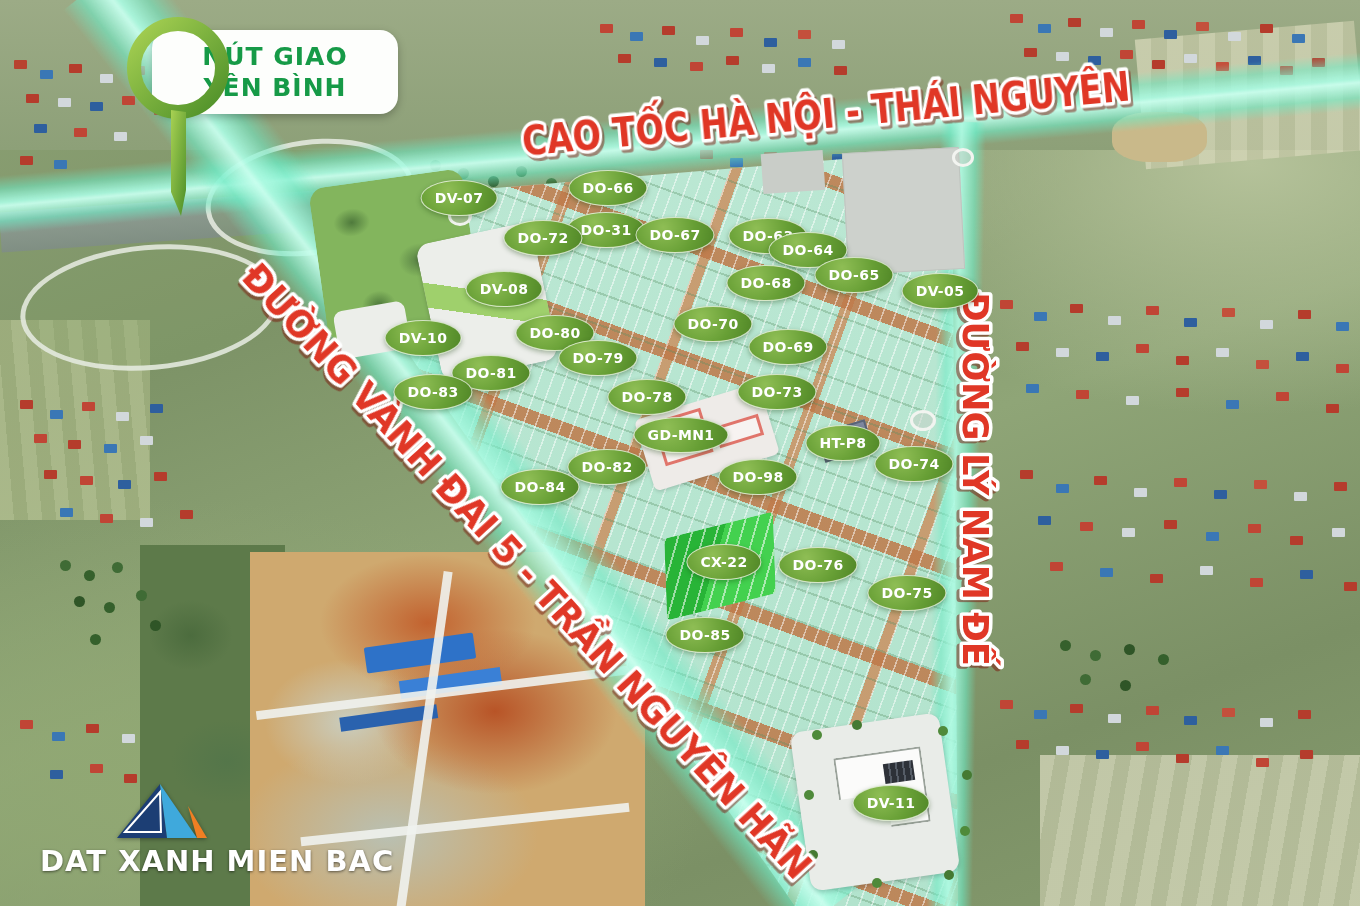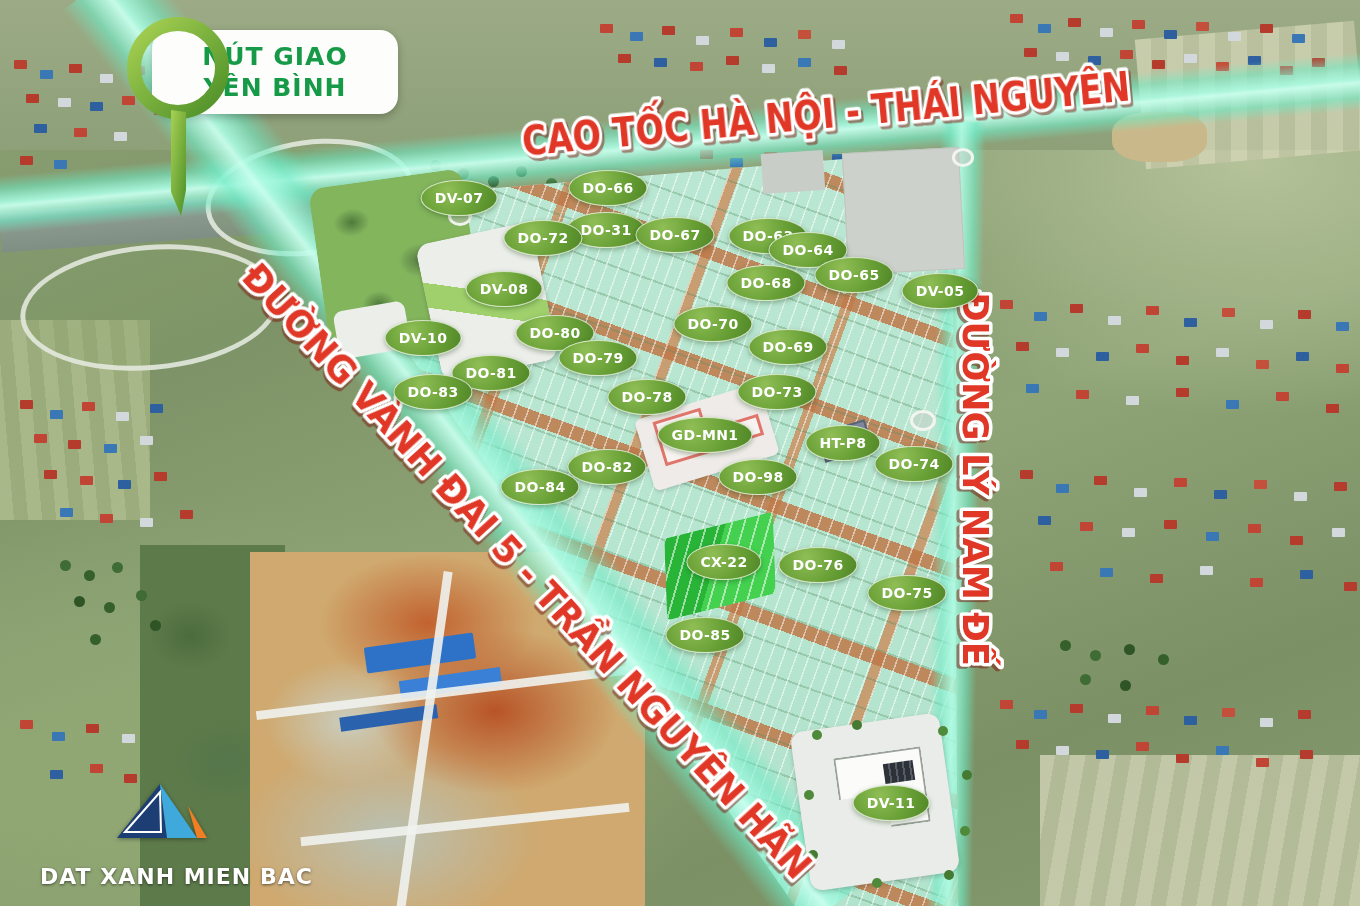--- a/index.html
+++ b/index.html
@@ -39,22 +39,22 @@
     color:#fff;font-weight:bold;font-size:14px;letter-spacing:.4px;
     padding:9px 13px;border-radius:50%;border:1px solid rgba(255,255,255,.7);
     box-shadow:0 2px 5px rgba(20,60,10,.35);}
   .svg-overlay{position:absolute;left:0;top:0;z-index:30;pointer-events:none;}
   .badge{position:absolute;left:152px;top:30px;width:246px;height:84px;z-index:32;
     background:#fdfefc;border-radius:18px;box-shadow:0 3px 8px rgba(0,0,0,.25);
     display:flex;flex-direction:column;align-items:center;justify-content:center;}
   .badge div{color:#169a47;font-weight:bold;font-size:25px;letter-spacing:1px;line-height:1.25;}
   .pin-svg{position:absolute;left:0;top:0;z-index:33;}
   .logo{position:absolute;left:40px;top:782px;width:240px;z-index:32;text-align:center;}
-  .logo-text{color:#fff;font-weight:bold;font-size:22px;letter-spacing:1px;
-    text-shadow:0 1px 3px rgba(0,0,0,.55);white-space:nowrap;margin-top:20px;}
+  .logo-text{color:#fff;font-weight:bold;font-size:29px;letter-spacing:1px;
+    text-shadow:0 1px 3px rgba(0,0,0,.55);white-space:nowrap;margin-top:0;}
   .ra{position:absolute;border:3px solid #f2f4f0;border-radius:50%;background:rgba(200,205,198,.5);z-index:9;}
 </style>
 </head>
 <body>
 
 <div class="scene">
 
   <div class="patch" style="left:0;top:0;width:1360px;height:150px;background:linear-gradient(180deg,#9cab86,#8da078);"></div>
   <div class="patch" style="left:1140px;top:30px;width:220px;height:130px;transform:rotate(-5deg);background:repeating-linear-gradient(95deg,#d3d5b6 0 16px,#c2c6a4 16px 32px);opacity:.8;"></div>
   <div class="patch" style="left:1040px;top:755px;width:320px;height:151px;background:repeating-linear-gradient(100deg,#d8d9bd 0 15px,#c3c7a7 15px 30px);opacity:.75;"></div>
@@ -191,21 +191,21 @@
       <div class="lot-label" style="left: 940px; top: 291px;">DV-05</div>
       <div class="lot-label" style="left: 713px; top: 324px;">DO-70</div>
       <div class="lot-label" style="left: 555px; top: 333px;">DO-80</div>
       <div class="lot-label" style="left: 375px; top: 338px; margin-left: 48px;">DV-10</div>
       <div class="lot-label" style="left: 788px; top: 347px;">DO-69</div>
       <div class="lot-label" style="left: 598px; top: 358px;">DO-79</div>
       <div class="lot-label" style="left: 491px; top: 373px;">DO-81</div>
       <div class="lot-label" style="left: 433px; top: 392px;">DO-83</div>
       <div class="lot-label" style="left: 777px; top: 392px;">DO-73</div>
       <div class="lot-label" style="left: 647px; top: 397px;">DO-78</div>
-      <div class="lot-label" style="left: 705px; top: 435px;">GD-MN1</div>
+      <div class="lot-label" style="left: 681px; top: 435px;">GD-MN1</div>
       <div class="lot-label" style="left: 843px; top: 443px;">HT-P8</div>
       <div class="lot-label" style="left: 914px; top: 464px;">DO-74</div>
       <div class="lot-label" style="left: 607px; top: 467px;">DO-82</div>
       <div class="lot-label" style="left: 758px; top: 477px;">DO-98</div>
       <div class="lot-label" style="left: 540px; top: 487px;">DO-84</div>
       <div class="lot-label" style="left: 724px; top: 562px;">CX-22</div>
       <div class="lot-label" style="left: 818px; top: 565px;">DO-76</div>
       <div class="lot-label" style="left: 907px; top: 593px; text-align: right;">DO-75</div>
       <div class="lot-label" style="left: 705px; top: 635px;">DO-85</div>
       <div class="lot-label" style="left: 891px; top: 803px;">DV-11</div>

